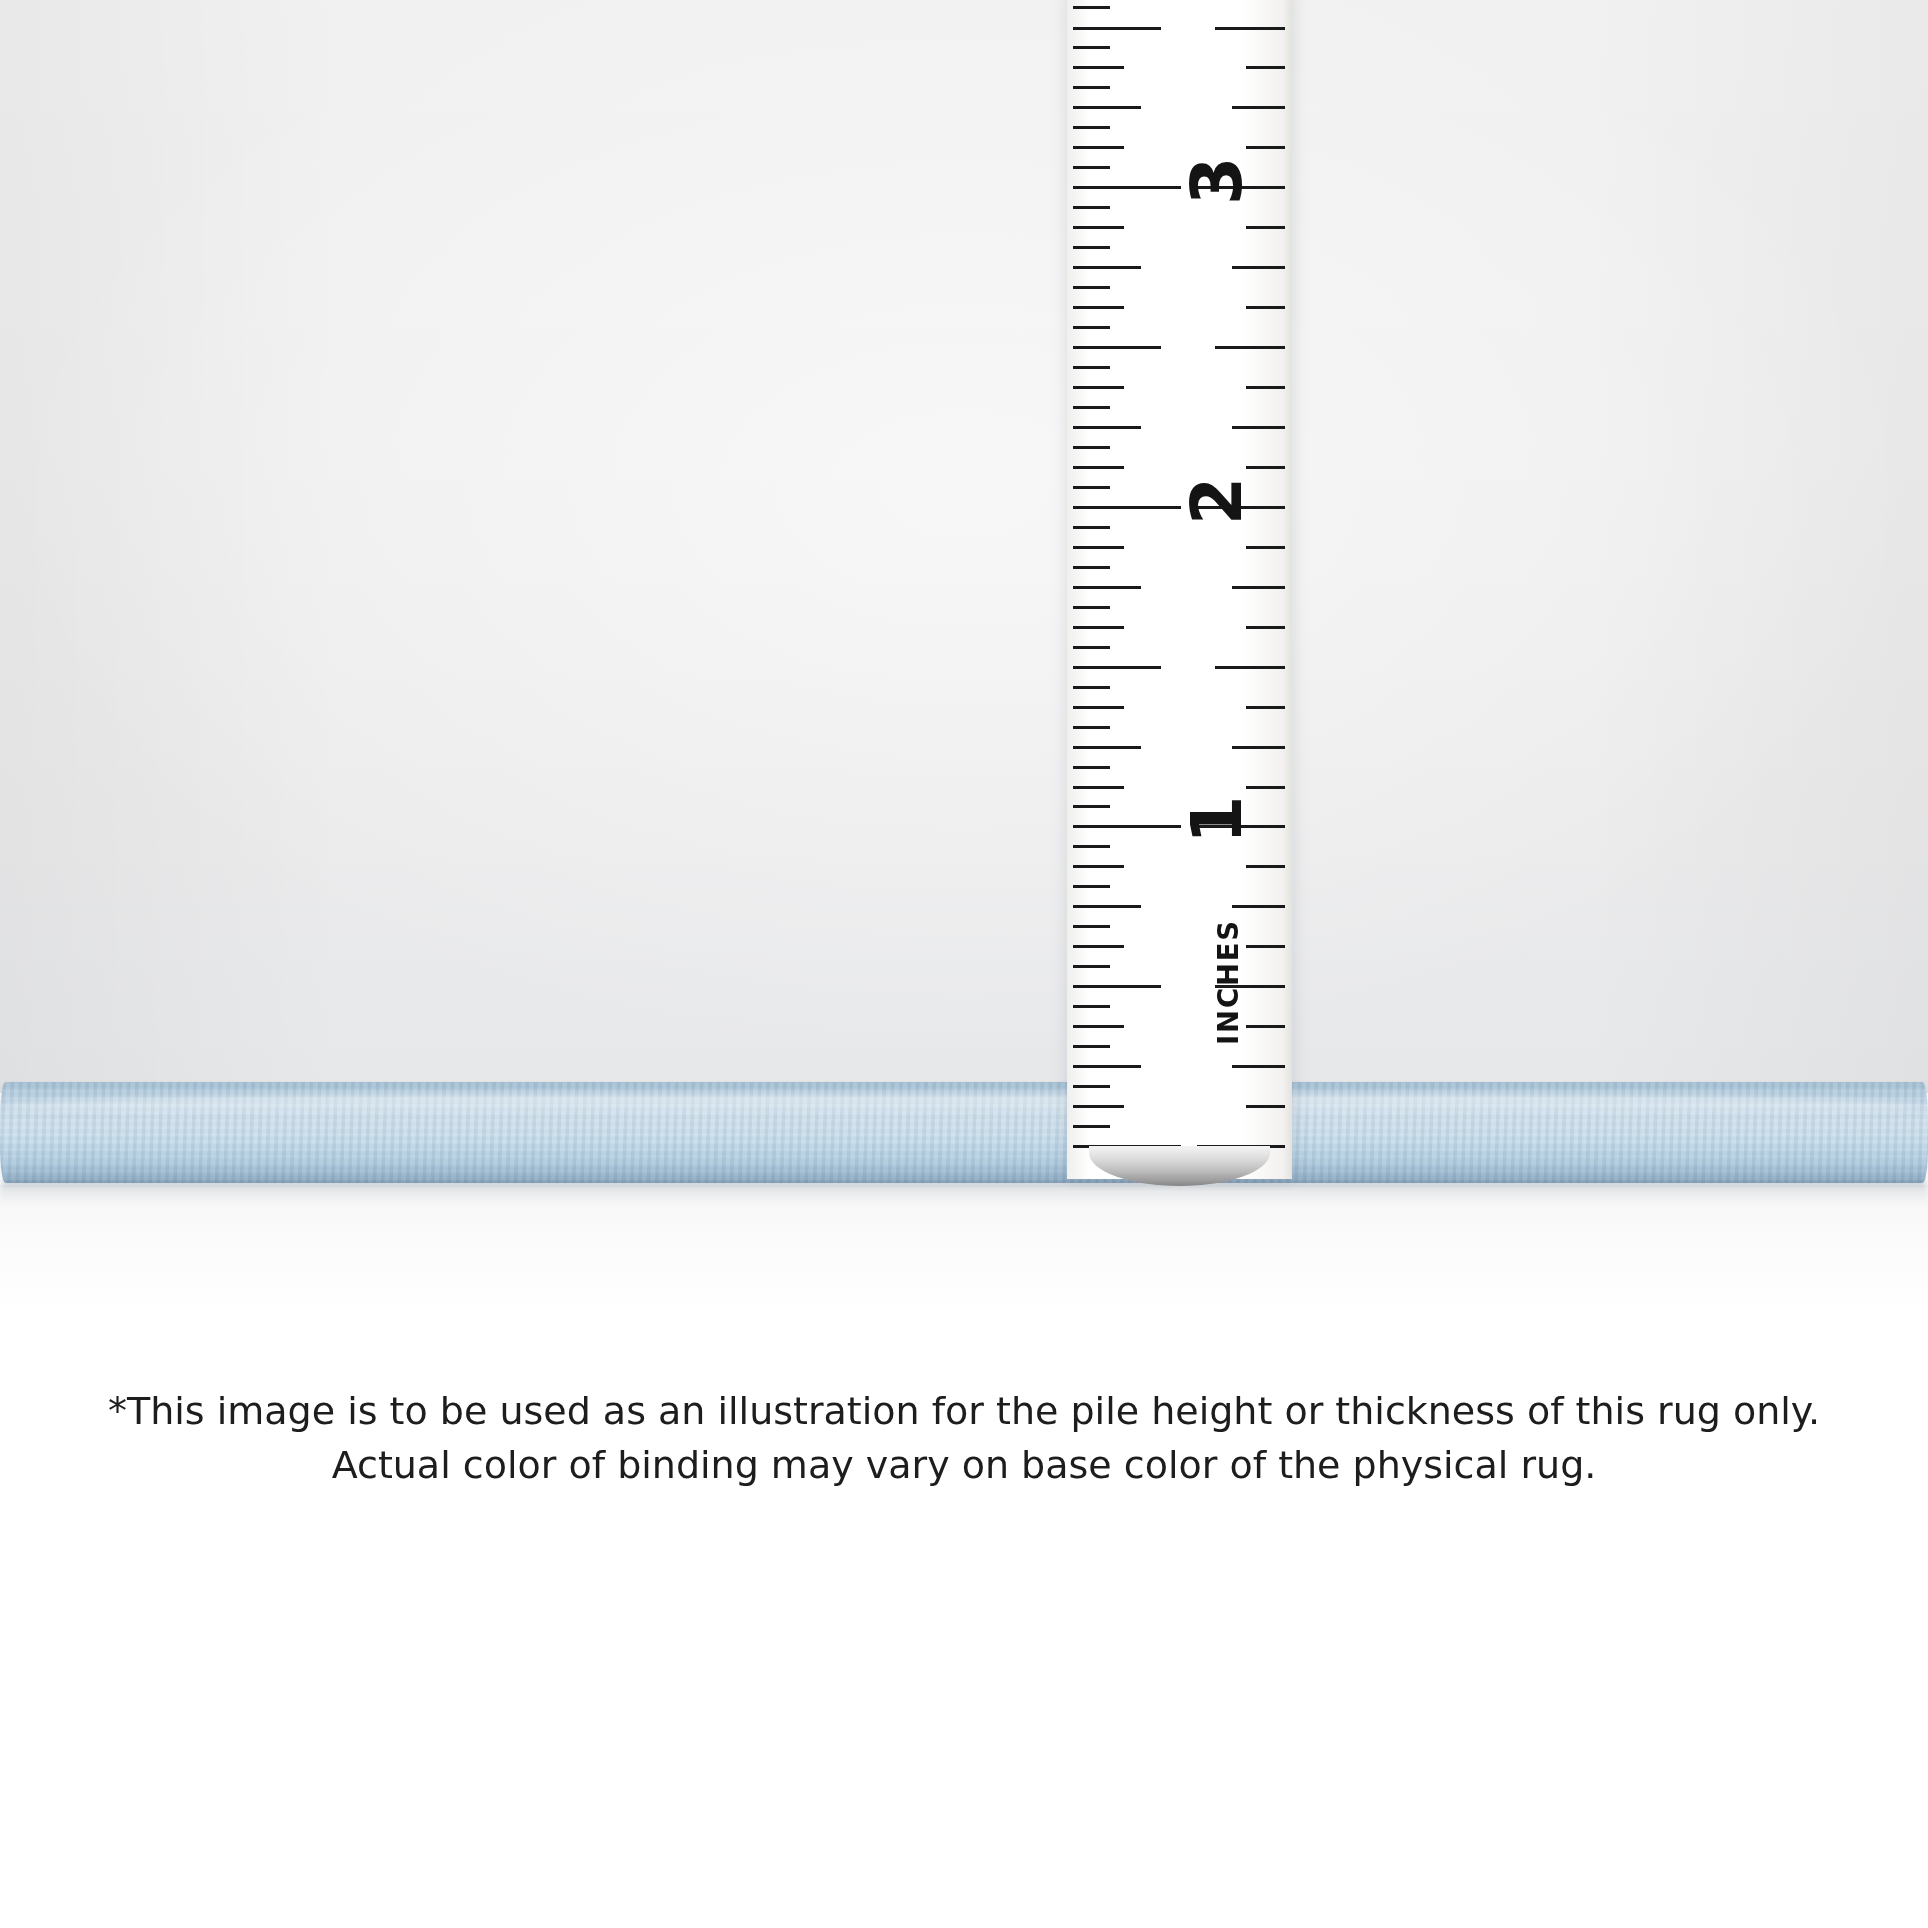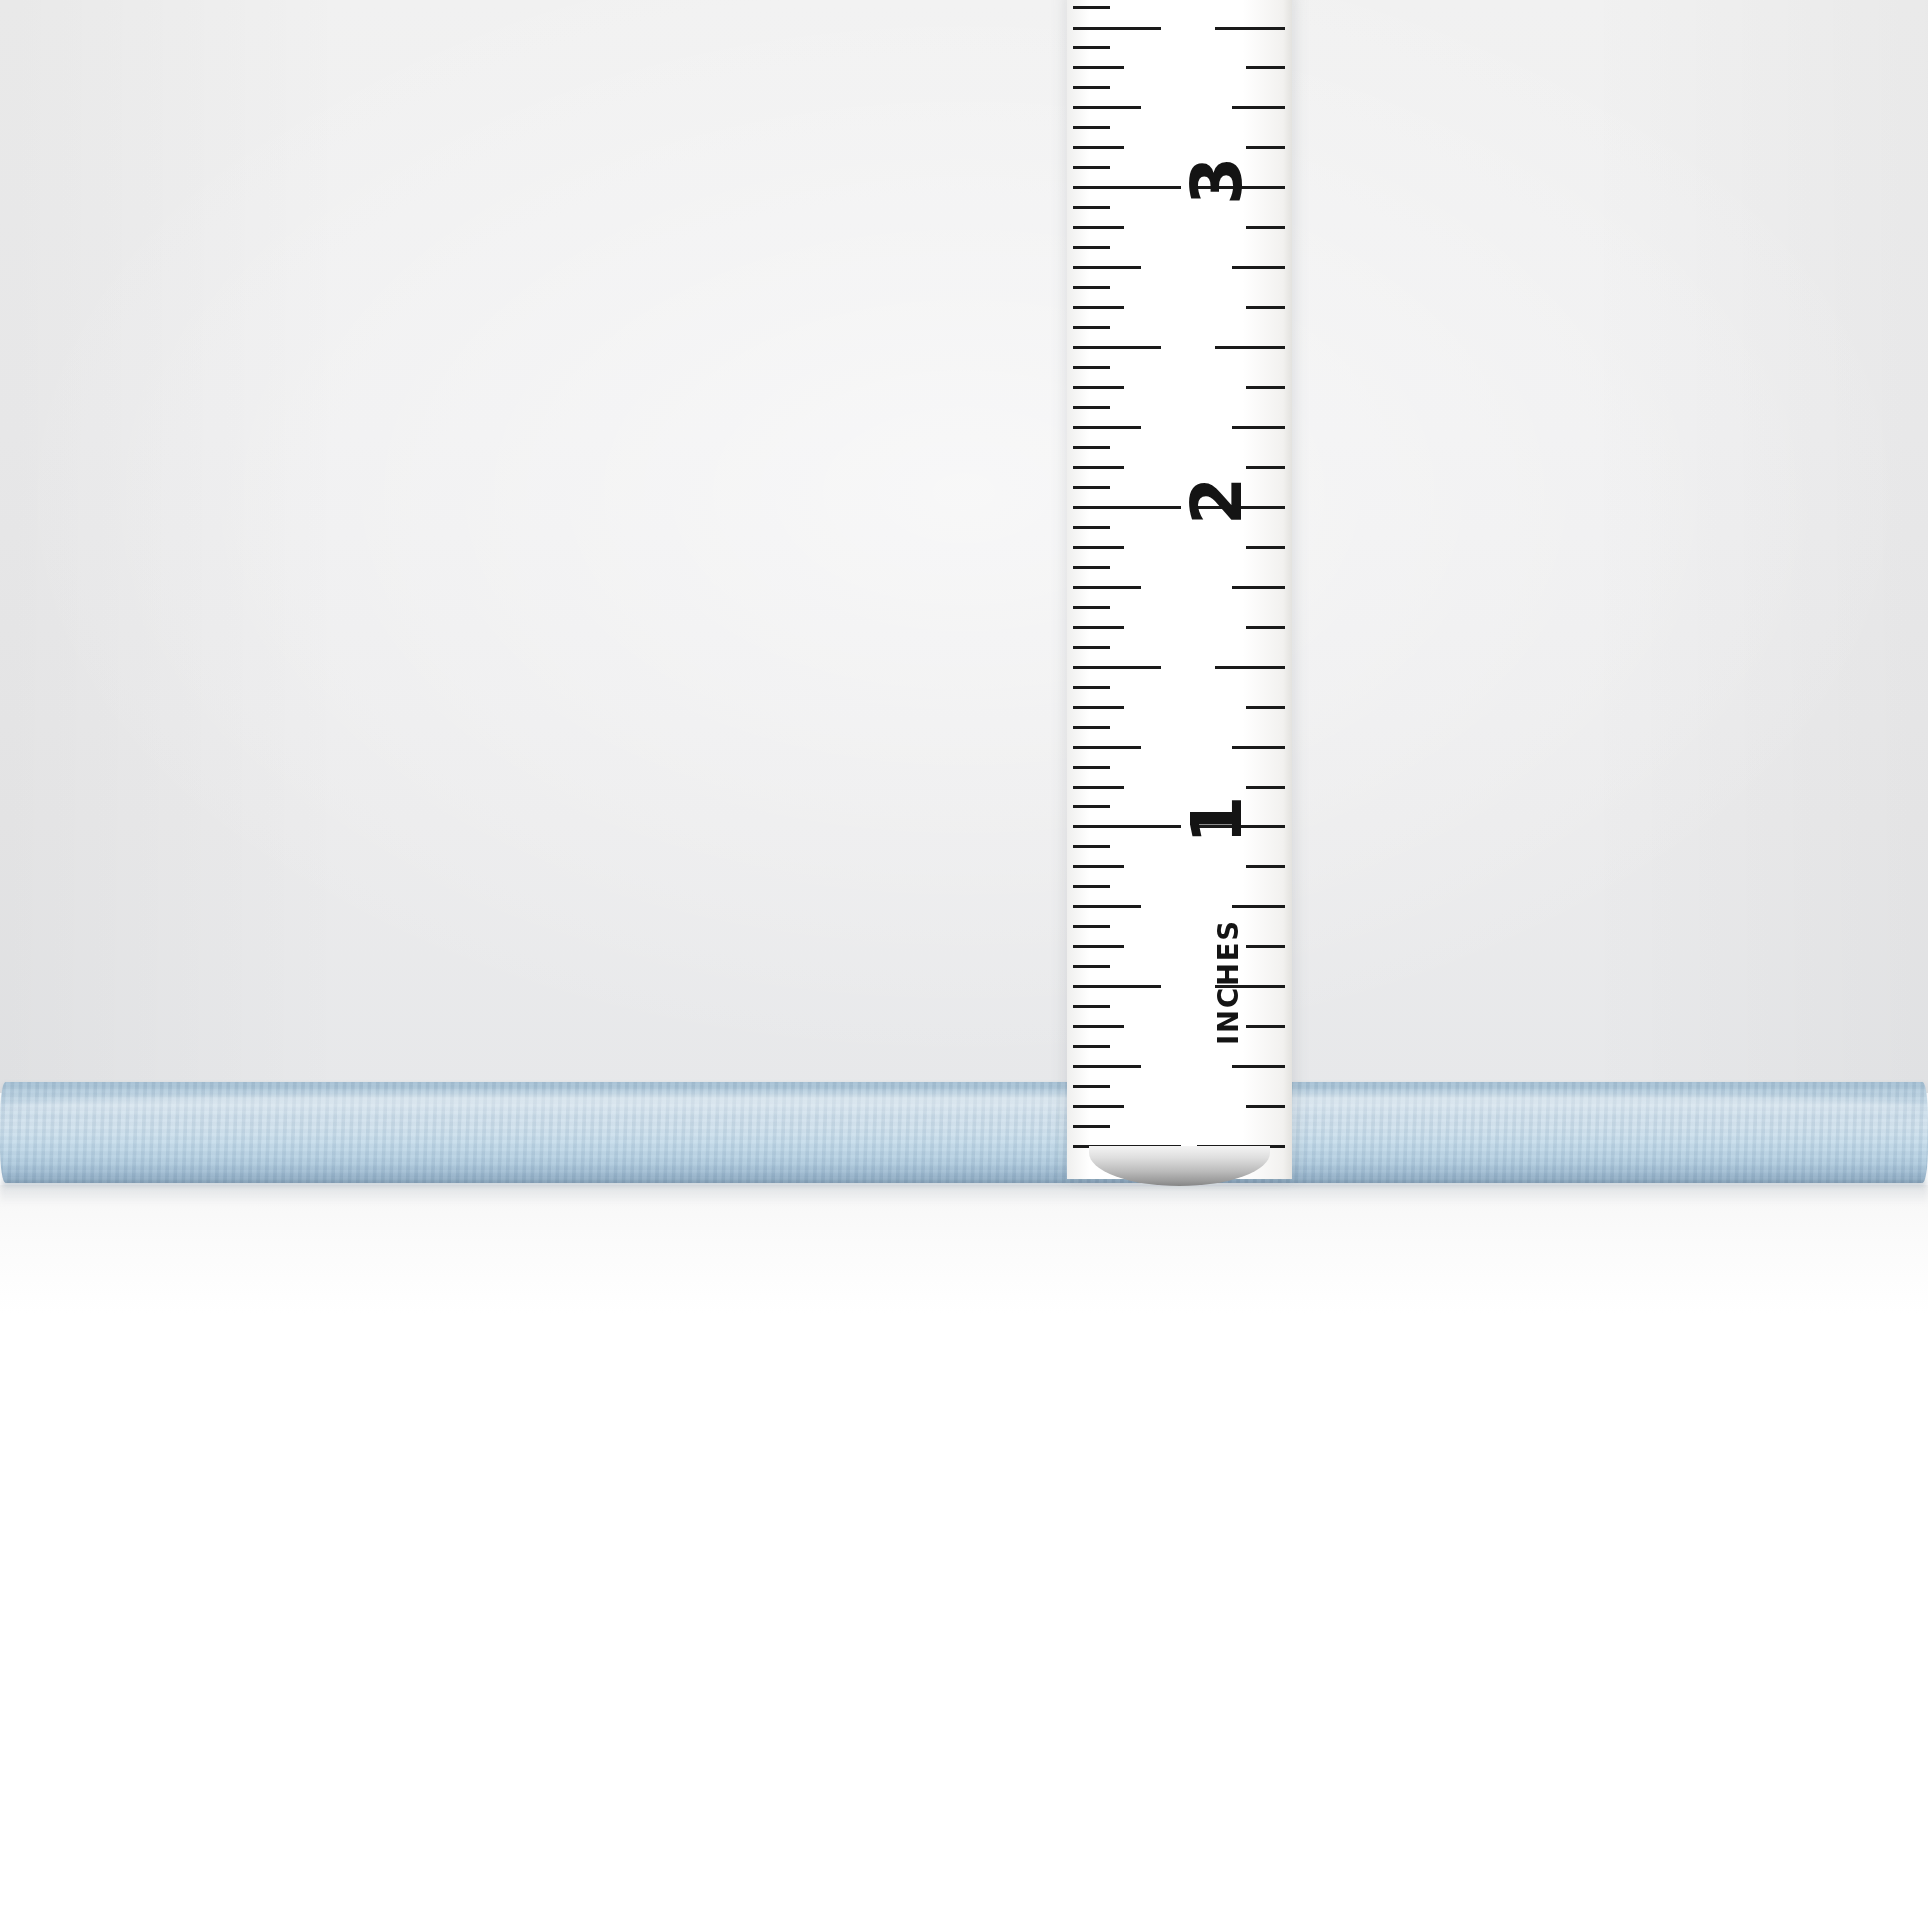--- a/index.html
+++ b/index.html
@@ -346,16 +346,18 @@
           <div class="tick sixteenth" style="top: 13.5px;"></div>
         </div>
     </div>
     <div class="ruler-tip">
       <div class="ruler-tip-metal"></div>
     </div>
 
   </div>
 
   <div class="caption">
+    <span class="line">*This image is to be used as an illustration for the pile height or thickness of this rug only.</span>
+    <span class="line">Actual color of binding may vary on base color of the physical rug.</span>
   </div>
 
 </div>
 
 
 </body></html>

